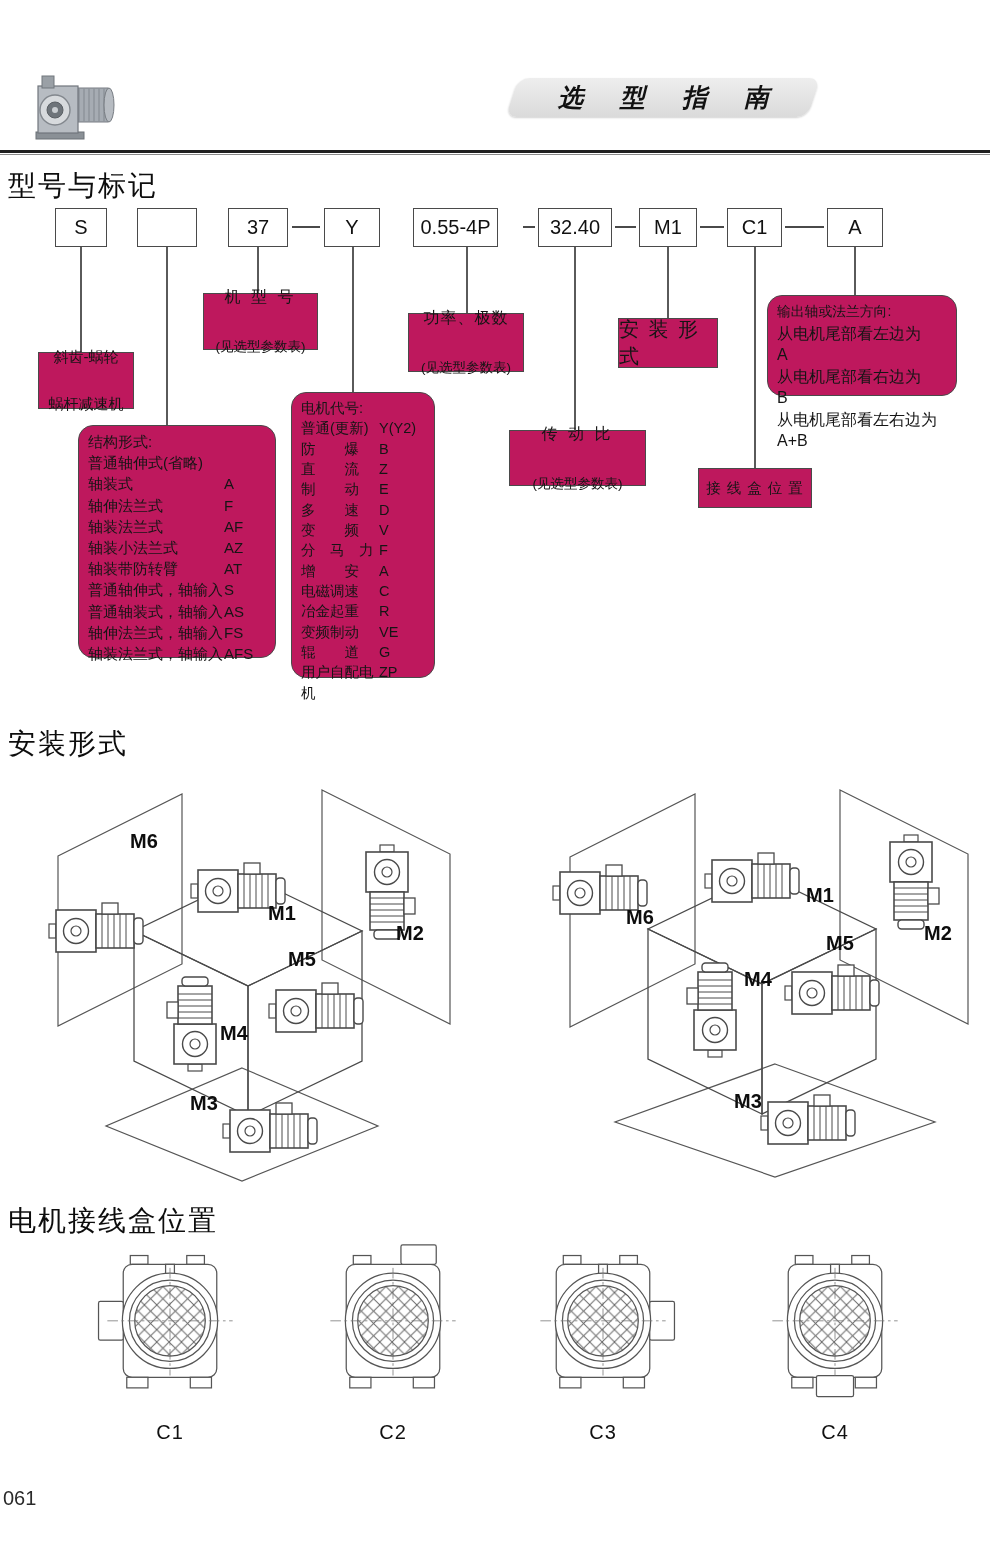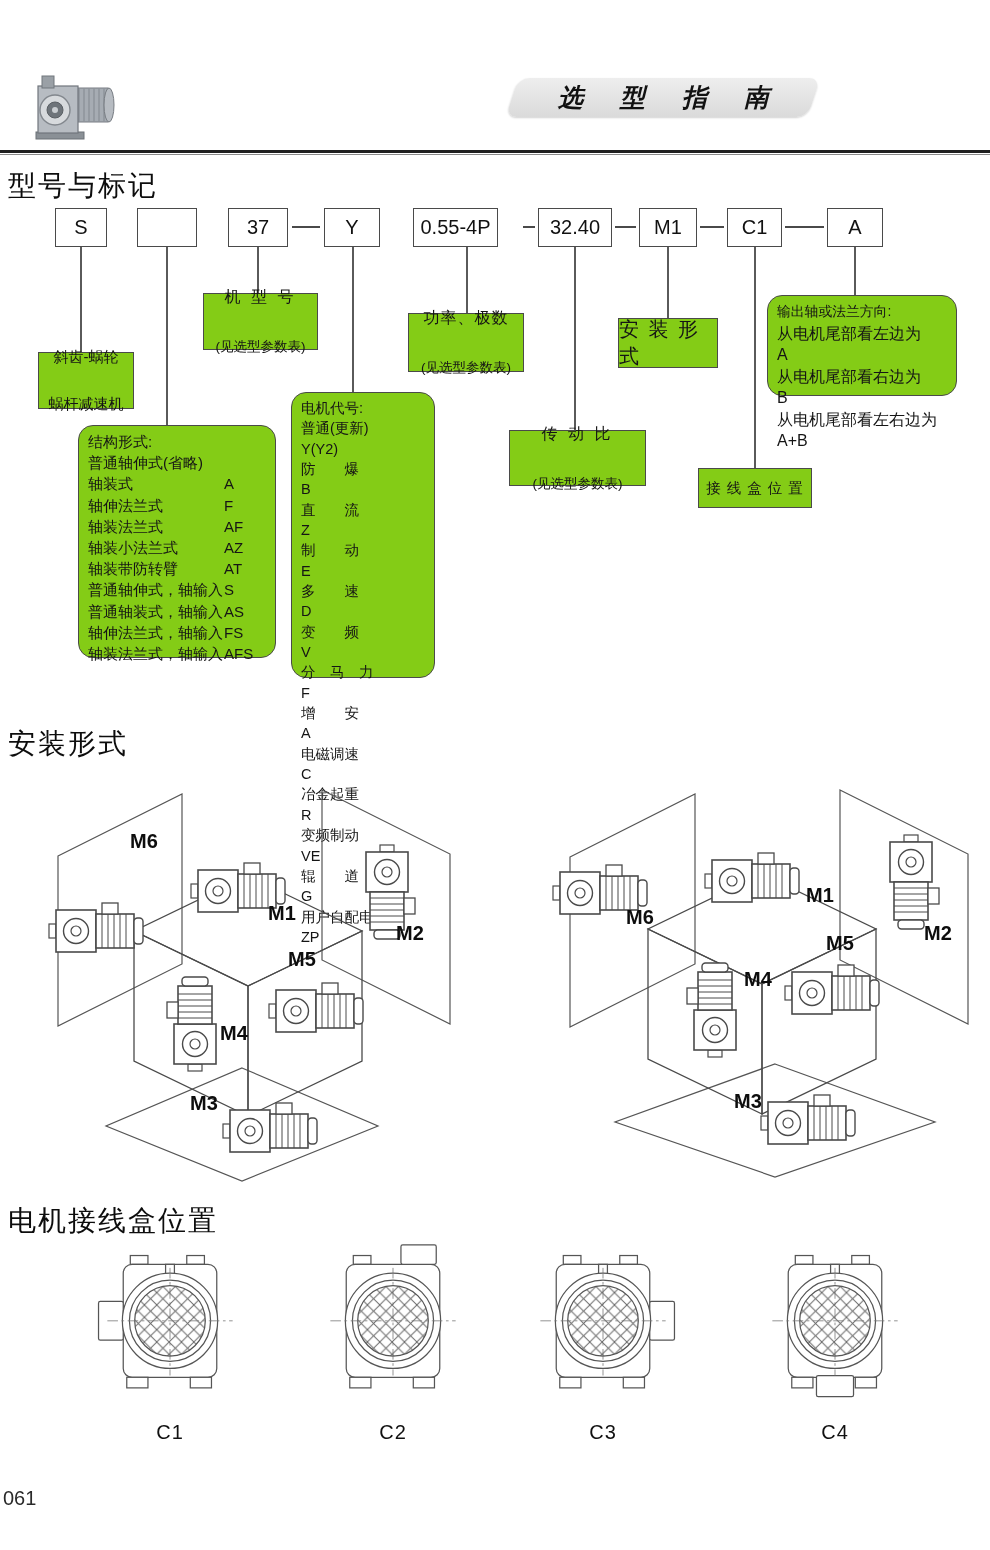--- a/index.html
+++ b/index.html
@@ -21,31 +21,31 @@
   .h1 { position:absolute; font-size:28px; color:#0d0d0d; letter-spacing:2px; }
 
   
   .bx { position:absolute; border:1.5px solid #4a4a4a; background:#fff; }
   .code-bx { top:208px; height:39px; display:flex; align-items:center; justify-content:center;
              font-size:20px; color:#111; }
   .dash { position:absolute; top:226px; height:2px; background:#4a4a4a; }
   .vl { position:absolute; width:1.5px; background:#5a5a5a; top:247px; }
 
   
-  .note { position:absolute; border:1.5px solid #4a4a4a; background:#84cc16; color:#151515;gap:26px; }
+  .note { position:absolute; border:1.5px solid #4a4a4a; background:#be185d; color:#151515;gap:26px; }
   .note.center { display:flex; flex-direction:column; align-items:center; justify-content:center; }
   .nl1 { font-size:16px; letter-spacing:3px; }
   .nl2 { font-size:13.5px; margin-top:4px; }
   .listbox { padding:5px 9px 4px 9px;border-radius:15px; }
   .lrow { display:flex; align-items:baseline; }
   .ltitle { font-size:15px; }
   .s-rows .lrow { line-height:21.2px; font-size:15px; }
   .s-rows .lbl { flex:1; }
   .s-rows .cod { width:42px; text-align:left; }
-  .m-rows .lrow { line-height:20.35px; font-size:14.5px;flex-direction:column; }
+  .m-rows .lrow { line-height:20.35px; font-size:14.5px; }
   .m-rows .lbl { flex:1; }
   .m-rows .cod { width:46px; text-align:left; }
   .o-rows .lrow { line-height:21.5px; font-size:16px;flex-direction:column; }
   .o-rows .lbl { flex:1; }
   .o-rows .cod { width:32px; text-align:left; }
 
   
   .diagram { position:absolute; }
   svg text.mlabel { font-family:"Liberation Sans",sans-serif; font-weight:bold; font-size:20px; fill:#0d0d0d; }
   .c-item { position:absolute; width:150px; text-align:center; }

